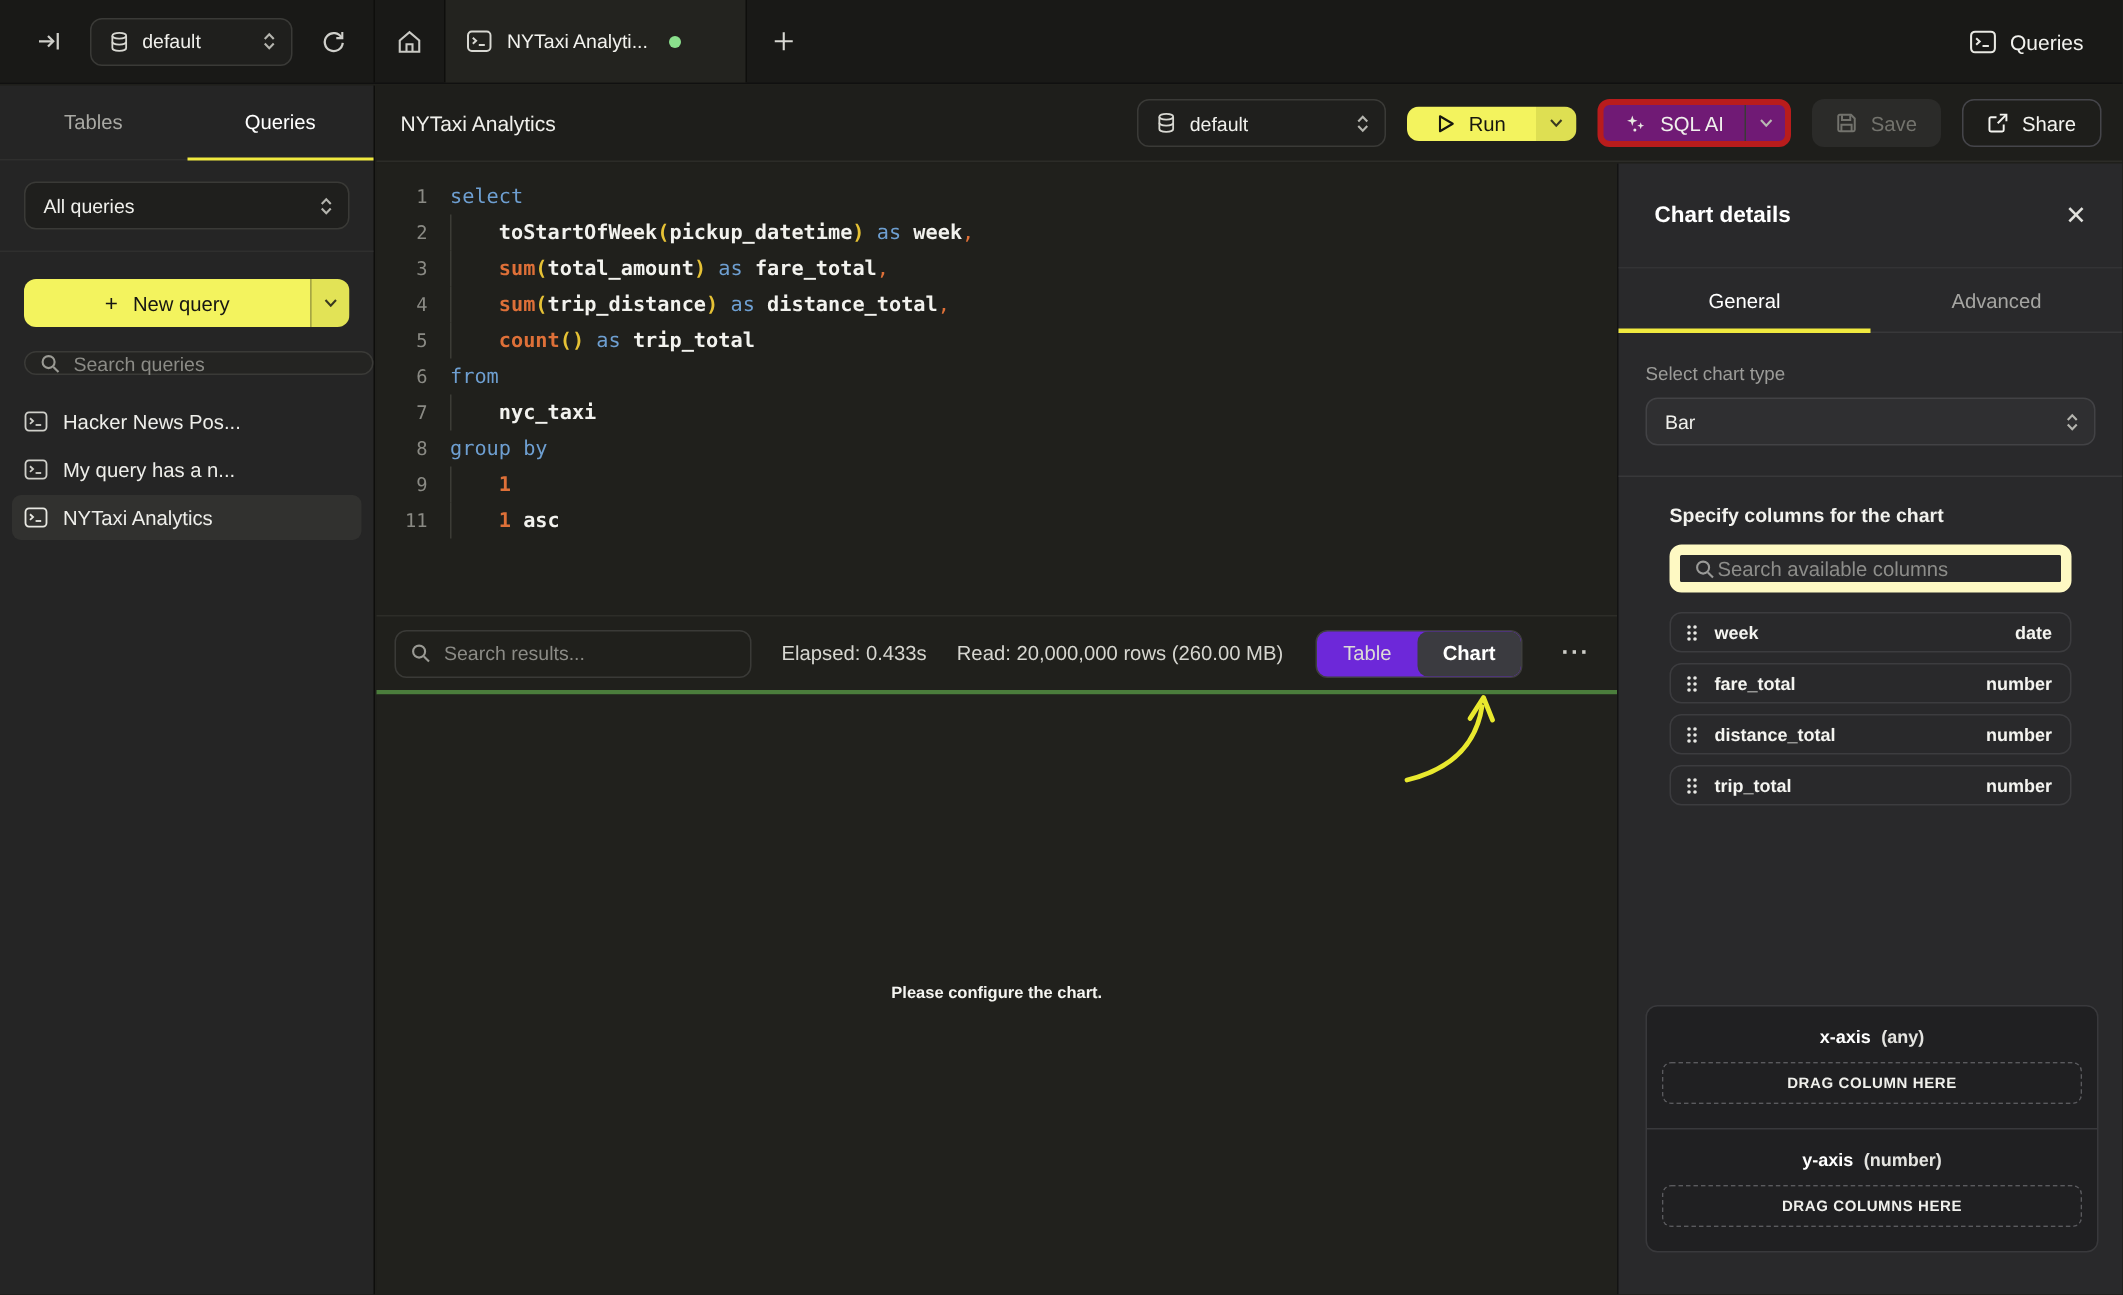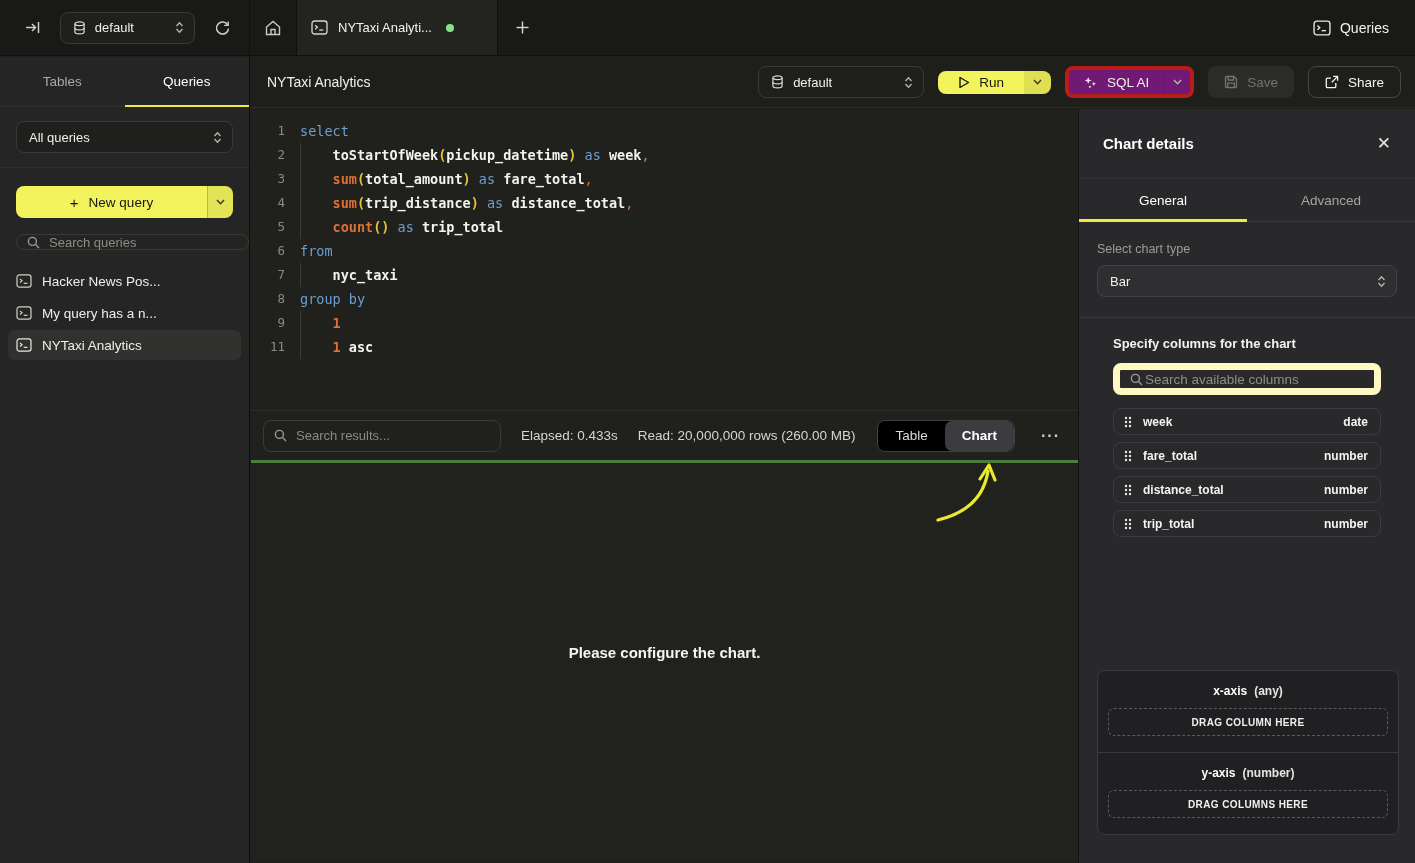--- a/index.html
+++ b/index.html
@@ -67,30 +67,30 @@
   .tok-paren { color:#e6c235; font-weight:bold; }
   .tok-comma { color:#de7038; }
   .tok-num { color:#de7038; font-weight:bold; }
 
   
   .results-bar { display:flex; align-items:center; gap:20px; width:100%; height:50px; background:#20201c; border-top:1px solid #2d2d28; padding:0 12px; }
   .results-search { display:flex; align-items:center; gap:9px; width:238px; height:32px; padding:0 10px; border:1px solid #3a3a37; border-radius:8px; }
   .results-search input { flex:1; border:0; outline:0; background:transparent; color:#e8e8e4; font-size:13px; font-family:"Liberation Sans",sans-serif; min-width:0; }
   .results-search input::placeholder { color:#8b8b86; }
   .meta-text { font-size:13.5px; color:#d6d6d0; white-space:nowrap; }
-  .view-toggle { margin-left:auto; display:flex; height:32px; border:1px solid #3f3f3e; border-radius:8px; background:#000000; overflow:hidden; }
+  .view-toggle { margin-left:auto; display:flex; height:32px; border:1px solid #3f3f3e; border-radius:8px; background:#6d28d9; overflow:hidden; }
   .view-seg { display:flex; align-items:center; padding:0 17px; font-size:13.5px; color:#dcdcd6; cursor:pointer; }
   .view-seg.active { background:#3b3b40; color:#ffffff; font-weight:bold; border-radius:7px; }
   .more-btn { font-size:16px; letter-spacing:1px; color:#cdcdc7; padding:0 6px; cursor:pointer; font-weight:bold; }
 
   .green-divider { width:100%; height:3px; background:#4b7d3c; }
 
   
   .chart-area { position:relative; width:100%; height:397px; background:#21211d; }
-  .chart-empty-msg { position:absolute; left:50%; top:189px; transform:translate(-50%,-50%); font-size:15px; font-weight:bold; color:#f5f5f1; }
+  .chart-empty-msg { position:absolute; left:50%; top:199px; transform:translate(-50%,-50%); font-size:11px; font-weight:bold; color:#f5f5f1; }
   .arrow-svg { position:absolute; left:0; top:0; pointer-events:none; }
 
   
   .right-panel { position:absolute; top:109px; left:1078px; width:337px; height:754px; background:#29292b; border-left:1px solid #131313; }
   .panel-header { display:flex; align-items:center; justify-content:space-between; height:70px; padding:0 24px; border-bottom:1px solid #333335; }
   .panel-title { font-size:15px; font-weight:bold; color:#ffffff; }
   .close-x { font-size:17px; color:#e2e2de; cursor:pointer; }
   .panel-tabs { display:flex; height:43px; border-bottom:1px solid #38383a; }
   .panel-tab { flex:1; display:flex; align-items:center; justify-content:center; font-size:13.5px; color:#a5a5a2; cursor:pointer; position:relative; }
   .panel-tab.active { color:#ffffff; }

